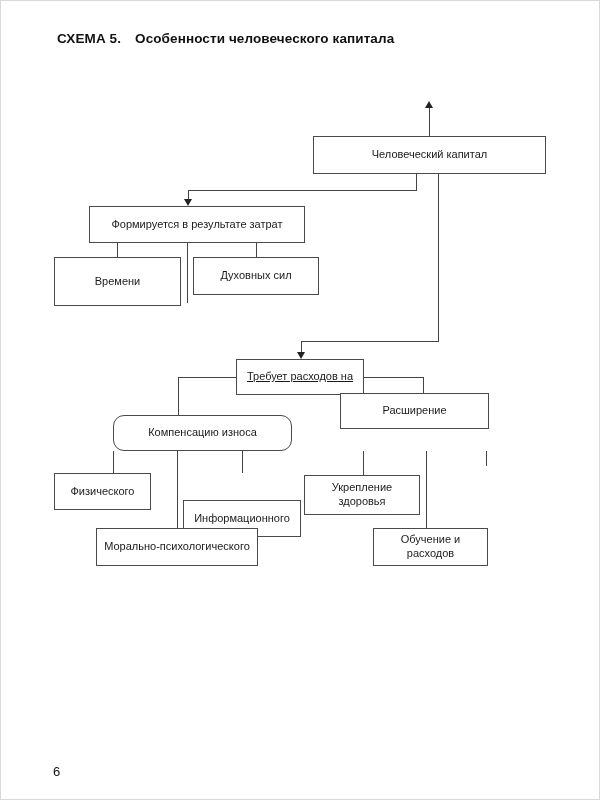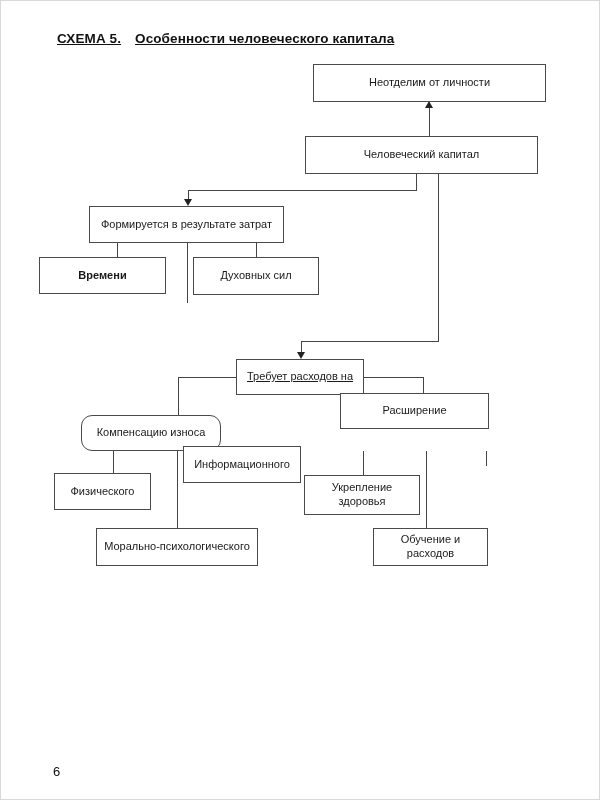--- a/index.html
+++ b/index.html
@@ -9,21 +9,21 @@
     font-family: "Liberation Sans", sans-serif;
     color: #1a1a1a;
     position: relative;
     box-sizing: border-box;
     border: 1px solid #d9d9d9;
     overflow: hidden;
   }
   .title-row {
     position: absolute; left: 56px; top: 30px;
     font-size: 13.5px; font-weight: bold; color: #111;
-    white-space: nowrap; letter-spacing: 0.1px; text-decoration: underline;
+    white-space: nowrap; letter-spacing: 0.1px;
   }
   .title-label { margin-right: 14px; }
   .canvas { position: absolute; left: 0; top: 0; width: 600px; height: 800px; }
   .node {
     position: absolute;
     background: #ffffff;
     border: 1px solid #4a4a4a;
     display: flex; align-items: center; justify-content: center;
     text-align: center;
     font-size: 11px; line-height: 1.25; color: #1a1a1a;
@@ -35,30 +35,30 @@
   .vline { width: 1px; }
   .hline { height: 1px; }
   .arrow-up, .arrow-down {
     position: absolute; width: 0; height: 0; z-index: 1;
     border-left: 4px solid transparent; border-right: 4px solid transparent;
   }
   .arrow-up   { border-bottom: 7px solid #222; }
   .arrow-down { border-top: 7px solid #222; }
   
   .n-inseparable   { left:312px; top:63px;  width:233px; height:38px; }
-  .n-human-capital { left:304px; top:135px; width:233px; height:38px; }
-  .n-formed-by     { left:88px;  top:205px; width:195px; height:37px; }
-  .n-time          { left:38px;  top:256px; width:127px; height:37px;font-weight:bold; }
+  .n-human-capital { left:312px; top:135px; width:233px; height:38px; }
+  .n-formed-by     { left:88px;  top:205px; width:216px; height:37px; }
+  .n-time          { left:53px;  top:256px; width:127px; height:49px; }
   .n-spiritual     { left:192px; top:256px; width:126px; height:38px; }
   .n-material      { left:122px; top:302px; width:128px; height:38px; }
   .n-requires      { left:235px; top:358px; width:128px; height:36px;text-decoration:underline; }
-  .n-compensation  { left:80px;  top:414px; width:140px; height:36px;border-radius:11px; }
+  .n-compensation  { left:112px;  top:414px; width:179px; height:36px;border-radius:11px; }
   .n-expansion     { left:339px; top:392px; width:149px; height:36px;text-align:right; }
   .n-physical      { left:53px;  top:472px; width:97px; height:37px; }
-  .n-informational { left:182px; top:445px; width:118px; height:37px; }
+  .n-informational { left:182px; top:499px; width:118px; height:37px; }
   .n-moral         { left:95px;  top:527px; width:162px; height:38px; }
   .n-health        { left:303px; top:474px; width:116px; height:40px; }
   .n-extra-info    { left:428px; top:465px; width:118px; height:50px; }
   .n-training      { left:372px; top:527px; width:115px; height:38px; }
   .page-number {
     position: absolute; left: 52px; top: 763px;
     font-size: 13px; color: #111;
   }
 </style>
 </head>
@@ -94,21 +94,20 @@
   <div class="vline" style="left:422px; top:376px; height:38px;"></div>
 
   <div class="vline" style="left:112px; top:450px; height:22px;"></div>
   <div class="vline" style="left:176px; top:450px; height:77px;"></div>
   <div class="vline" style="left:241px; top:450px; height:22px;"></div>
 
   <div class="vline" style="left:362px; top:450px; height:24px;"></div>
   <div class="vline" style="left:425px; top:450px; height:77px;"></div>
   <div class="vline" style="left:485px; top:450px; height:15px;"></div>
 
-  <div class="node n-inseparable">Неотделим от личности</div>
   <div class="node n-human-capital">Человеческий капитал</div>
   <div class="node n-formed-by">Формируется в результате затрат</div>
   <div class="node n-time">Времени</div>
   <div class="node n-spiritual">Духовных сил</div>
   <div class="node n-requires">Требует расходов на</div>
   <div class="node n-compensation">Компенсацию износа</div>
   <div class="node n-expansion">Расширение</div>
   <div class="node n-physical">Физического</div>
   <div class="node n-informational">Информационного</div>
   <div class="node n-moral">Морально-психологического</div>

